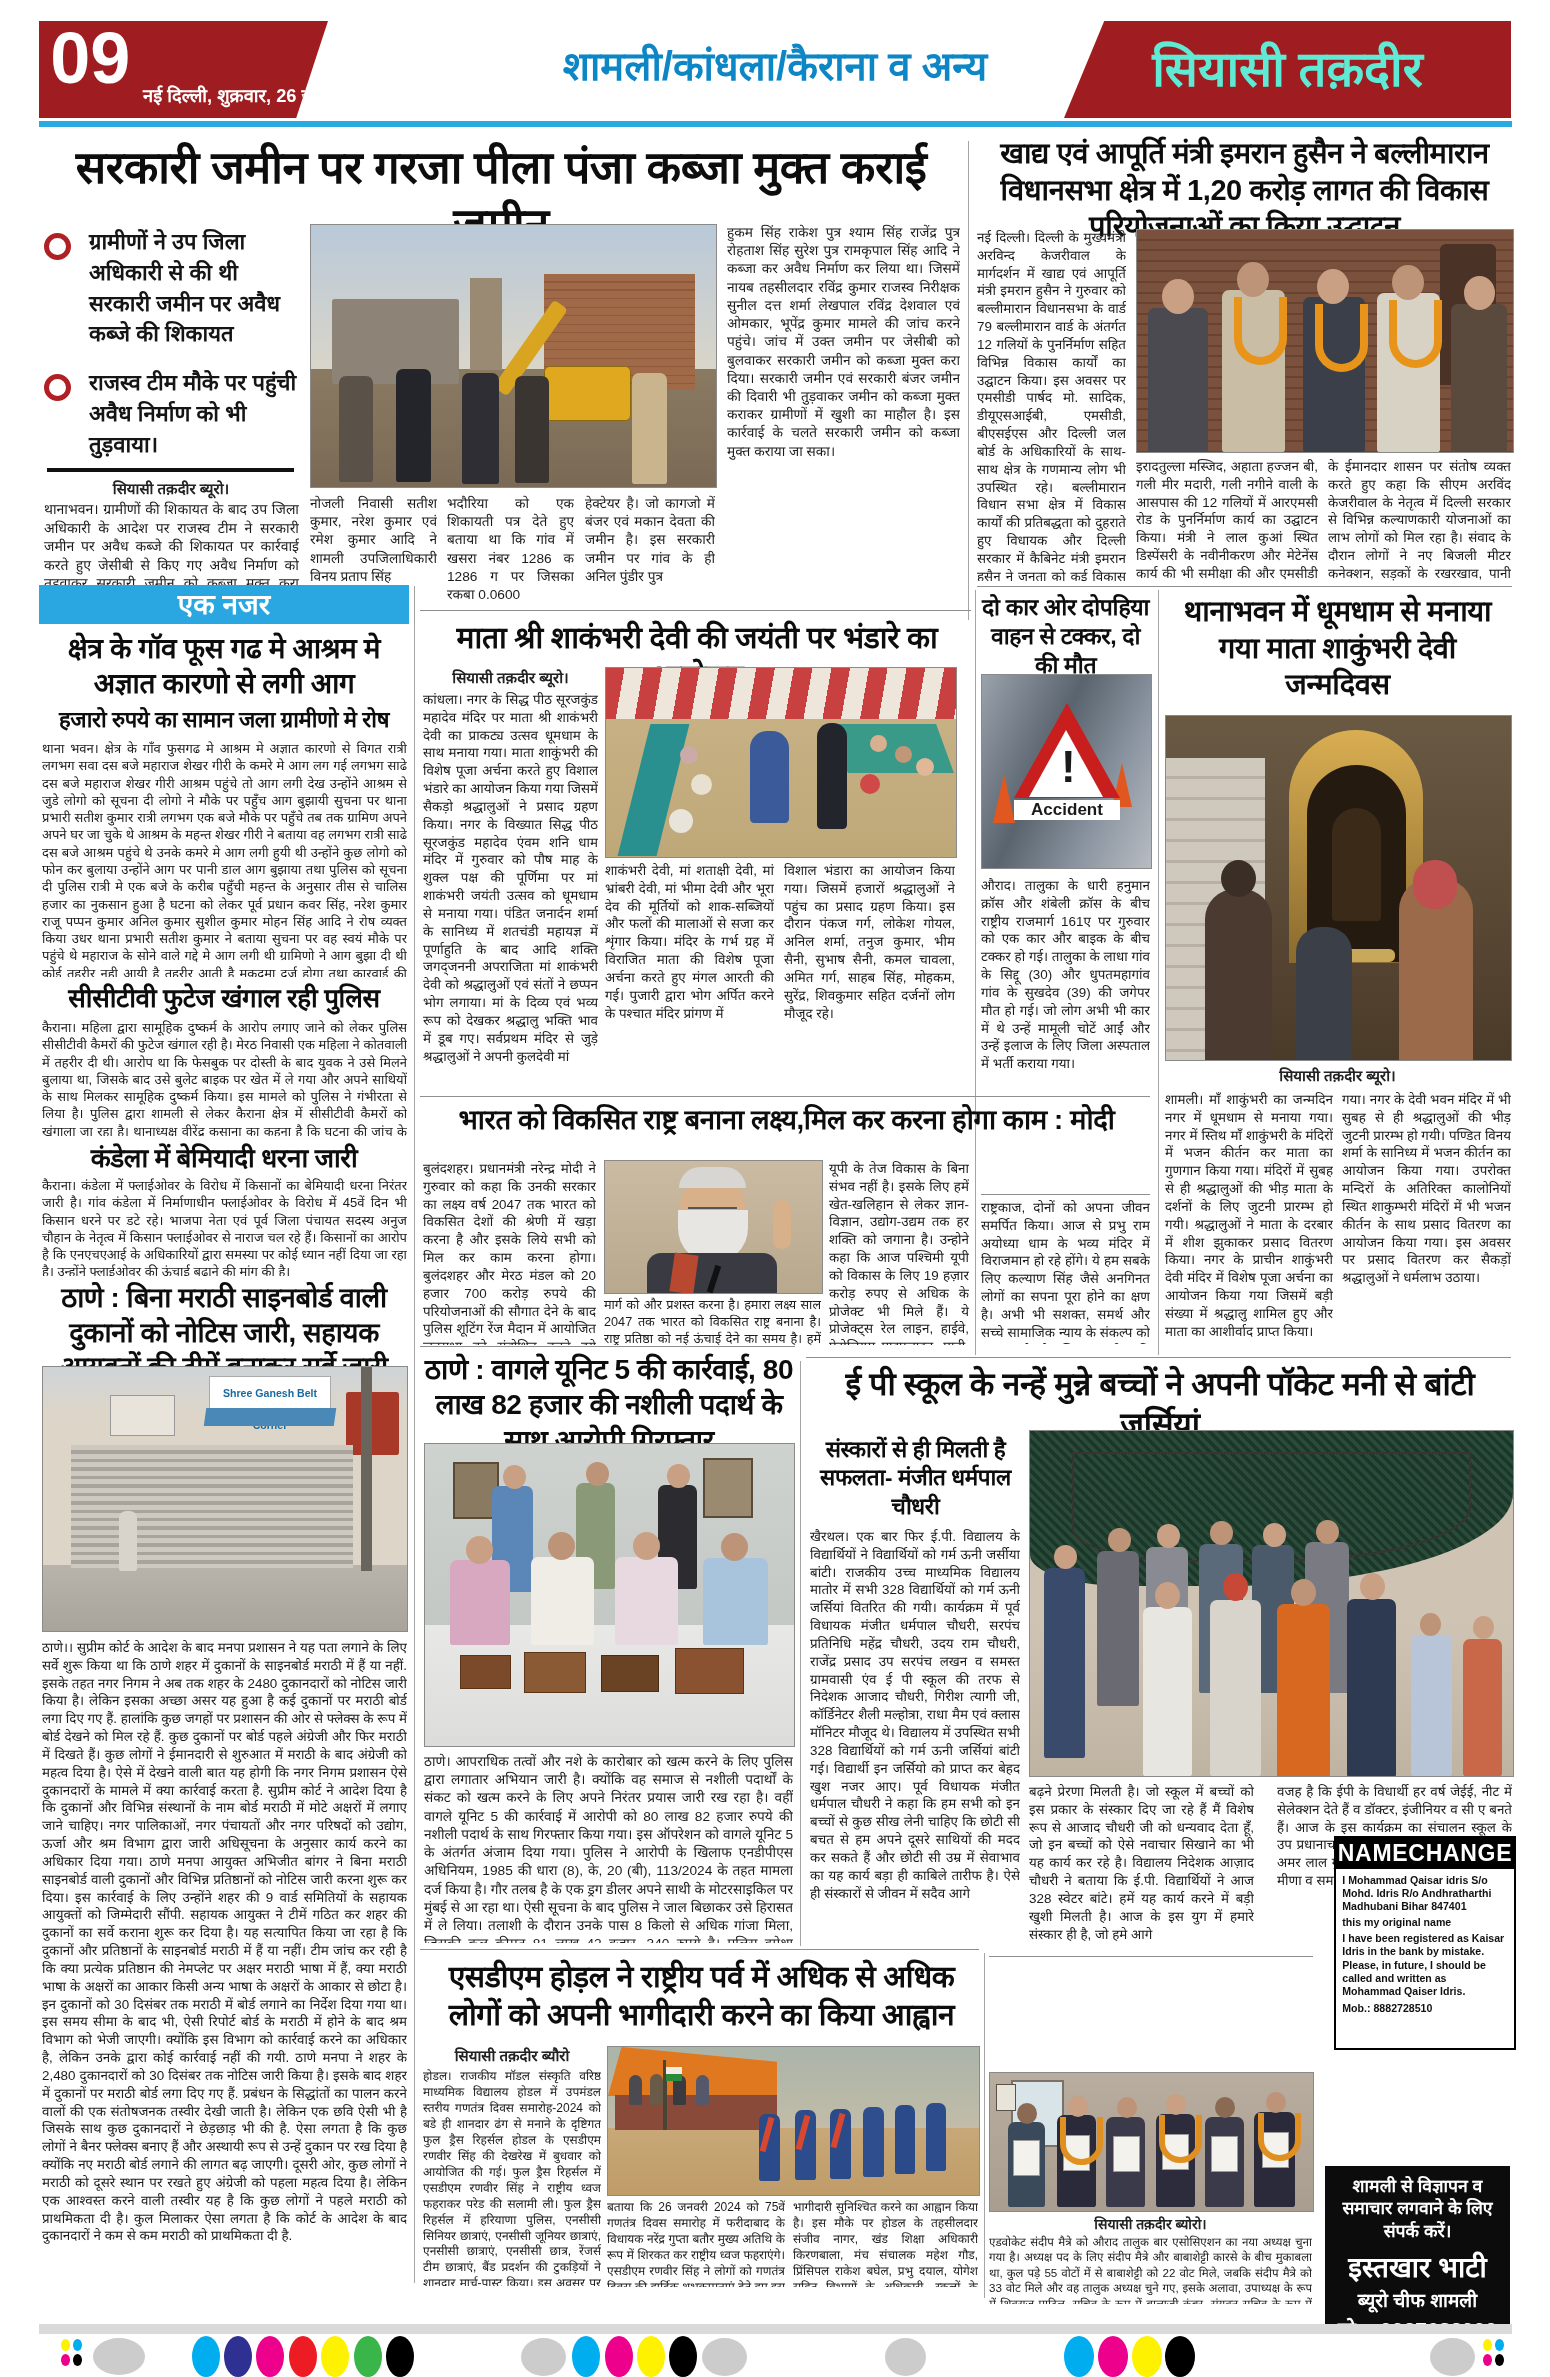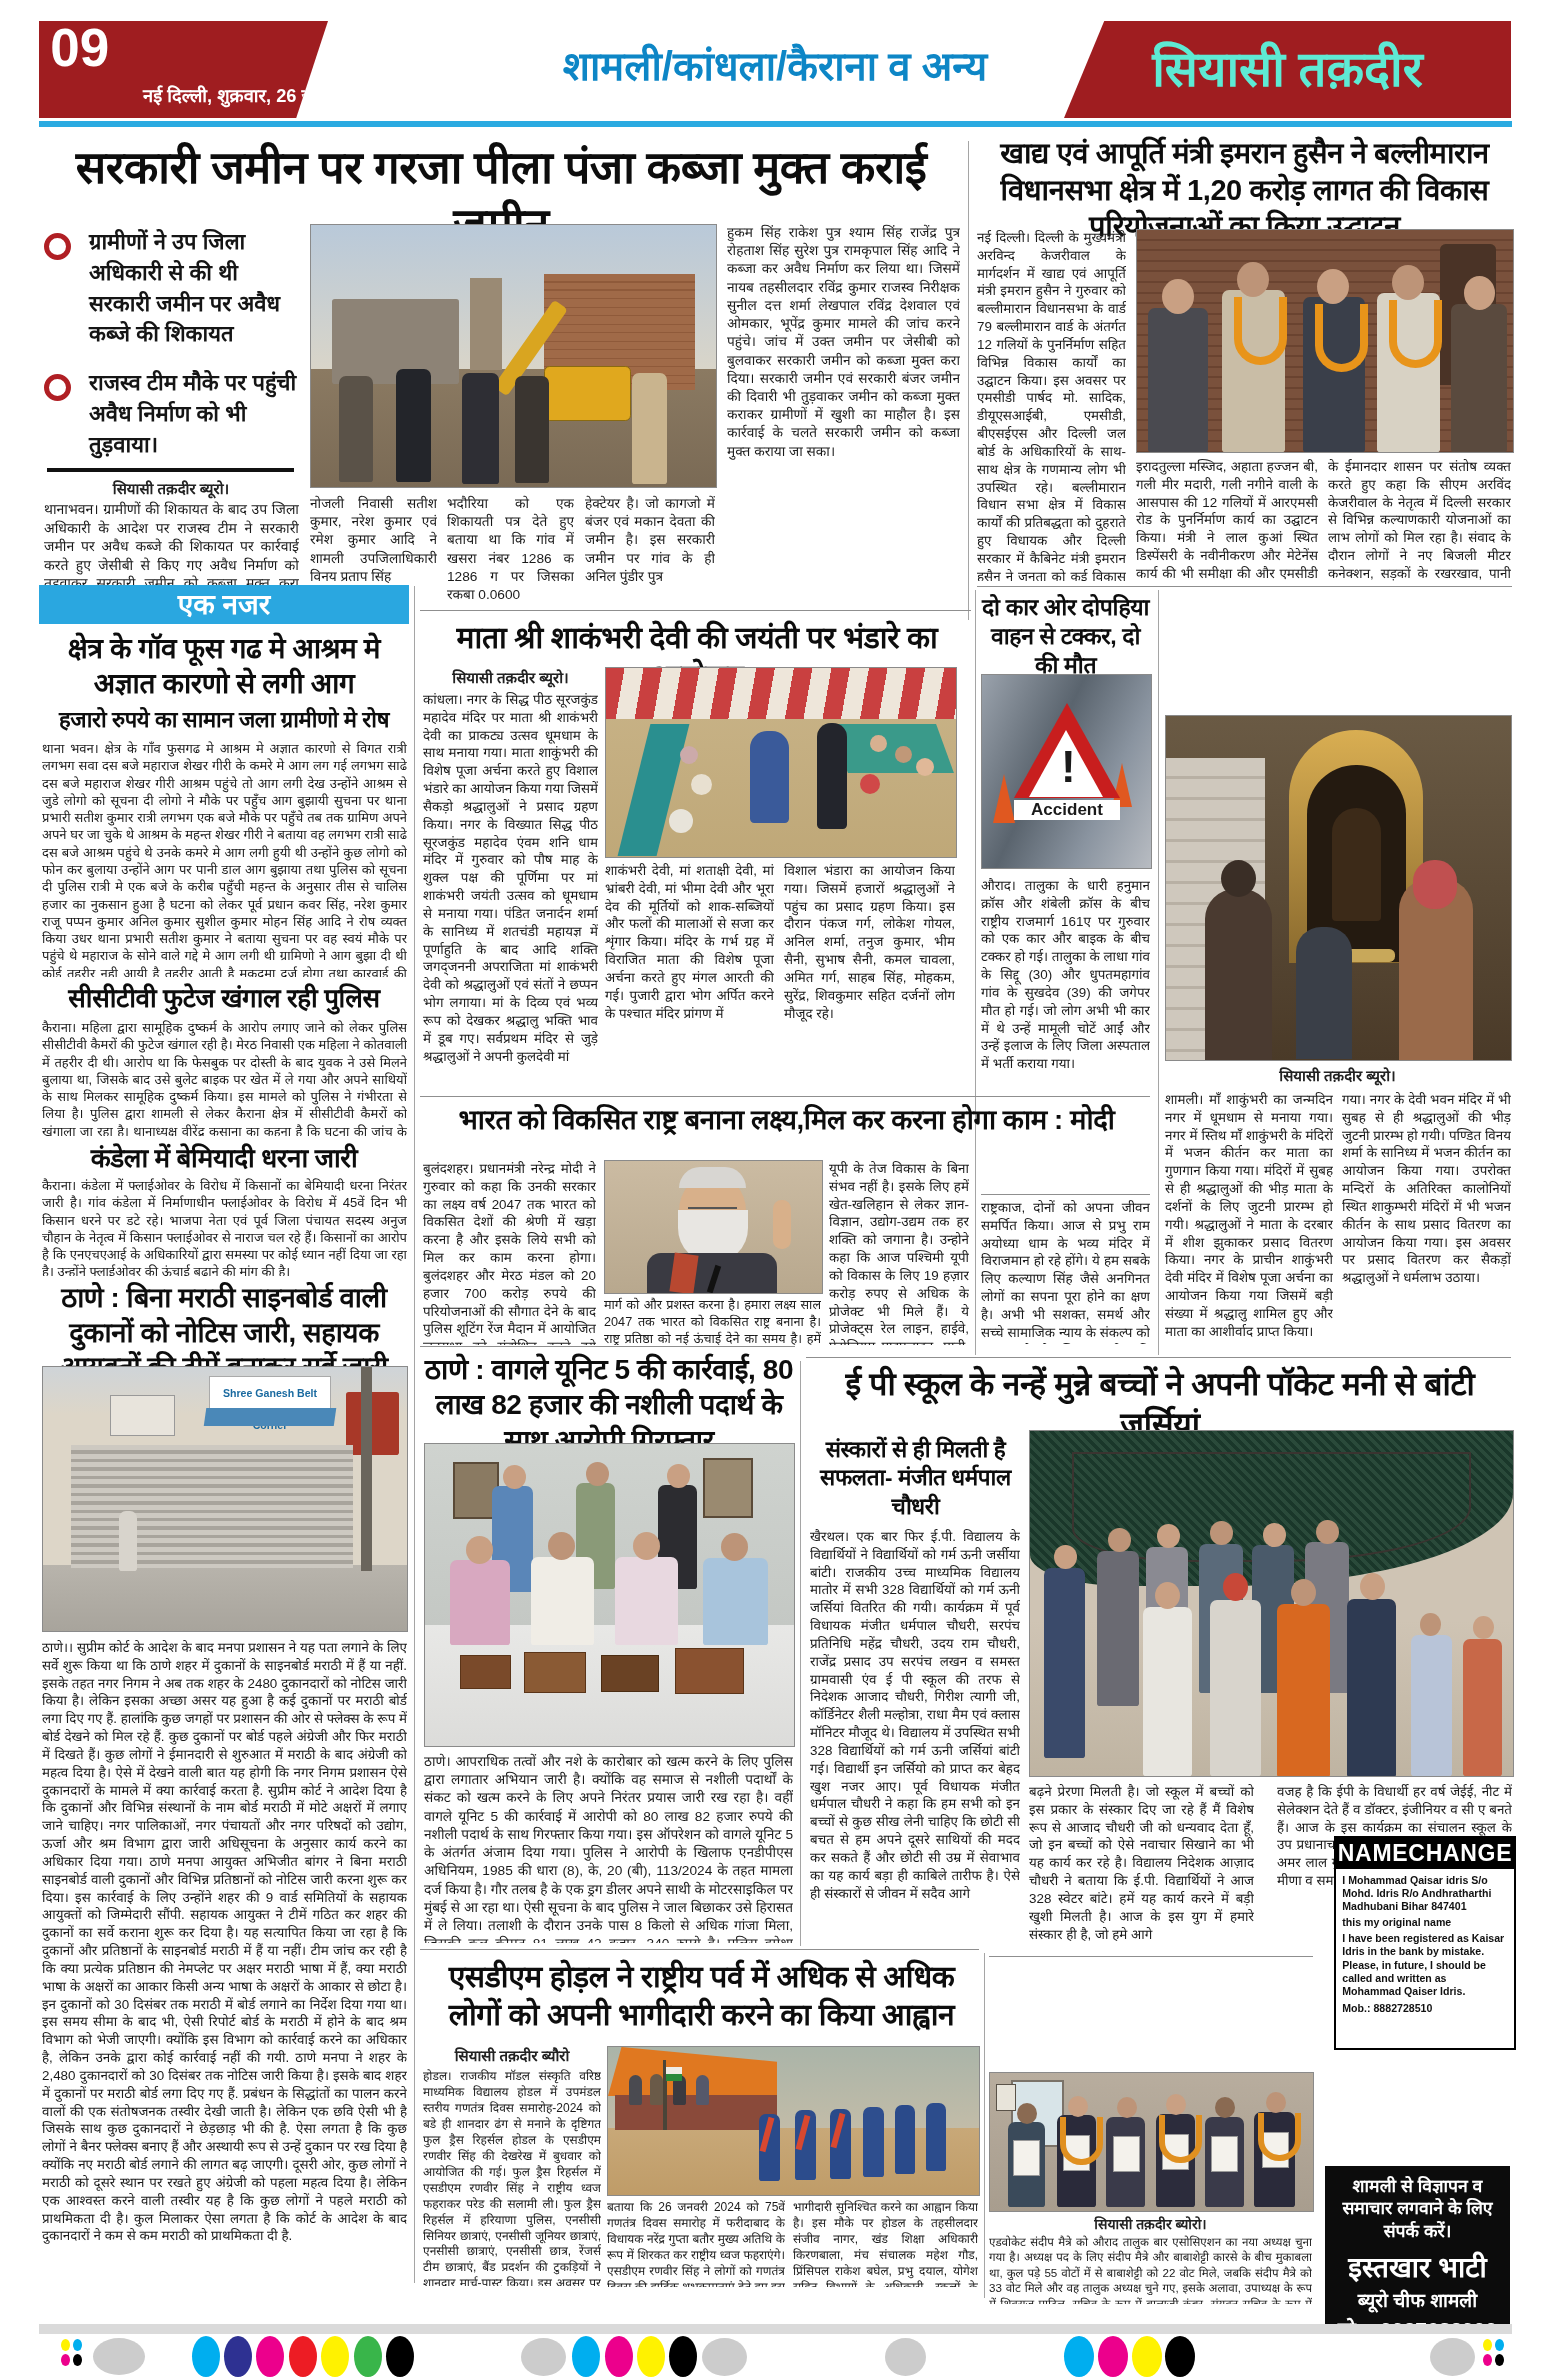--- a/index.html
+++ b/index.html
@@ -24,21 +24,21 @@
   .nctitle{background:#000;color:#fff;font-weight:800;font-size:23px;text-align:center;letter-spacing:0.7px;padding:2.1px 0}
   .ncbody{font-size:10.6px;line-height:1.24;padding:5px 6.3px;color:#111;font-weight:600}
   .adbox{position:absolute;background:#0c0c0c;color:#fff;text-align:center}
 </style>
 </head>
 <body>
 
 <div id="page">
 
   <div class="abs redbox" style="left:39px;top:21px;width:289px;height:97px;clip-path:polygon(0 0,100% 0,89% 100%,0 100%)">
-    <div class="abs" style="left:11.3px;top:-4.2px;font-size:53px;font-weight:800;color:#fff">09</div>
+    <div class="abs" style="left:11.3px;top:-4.2px;font-size:72px;font-weight:800;color:#fff">09</div>
     <div class="abs" style="left:104px;top:61px;font-size:18.3px;font-weight:700;color:#fff;white-space:nowrap">नई दिल्ली, शुक्रवार, 26 जनवरी, 2024</div>
   </div>
   <div class="abs" style="left:465px;top:37px;width:620px;text-align:center;font-size:40px;font-weight:800;color:#0d86c6">शामली/कांधला/कैराना व अन्य</div>
   <div class="abs redbox" style="left:1064px;top:21px;width:447px;height:97px;clip-path:polygon(9% 0,100% 0,100% 100%,0 100%)">
     <div style="text-align:center;line-height:97px;font-size:49px;font-weight:800;color:#5eead4">सियासी तक़दीर</div>
   </div>
   <div class="abs" style="left:39px;top:121px;width:1473px;height:6.3px;background:#2aaae1"></div>
 
   <div class="abs hl" style="left:39px;top:140px;width:924px;font-size:45px">सरकारी जमीन पर गरजा पीला पंजा कब्जा मुक्त कराई जमीन</div>
 
@@ -158,20 +158,21 @@
   <div class="photo" style="left:981px;top:674px;width:169px;height:193px;background:linear-gradient(115deg,#9aa2ac 0%,#5a646e 40%,#8a94a0 70%,#b8bcc2 100%)">
     <div class="abs" style="left:11.3px;top:99px;width:0;height:0;border-left:11.3px solid transparent;border-right:11.3px solid transparent;border-bottom:49px solid #e05820"></div>
     <div class="abs" style="left:130px;top:88px;width:0;height:0;border-left:10px solid transparent;border-right:10px solid transparent;border-bottom:44px solid #e05820"></div>
     <div class="abs" style="left:32px;top:28px;width:0;height:0;border-left:53px solid transparent;border-right:53px solid transparent;border-bottom:95px solid #c81e1e"></div>
     <div class="abs" style="left:47px;top:55px;width:0;height:0;border-left:37px solid transparent;border-right:37px solid transparent;border-bottom:67px solid #fff"></div>
     <div class="abs" style="left:79px;top:67px;font-size:44px;font-weight:800;color:#1a1a1a">!</div>
     <div class="abs" style="left:32px;top:125px;width:106px;text-align:center;font-size:17px;font-weight:700;color:#1a1a1a;background:#fff">Accident</div>
   </div>
   <div class="abs bd" style="left:981px;top:877px;width:169px;height:310px;font-size:13.4px">औराद। तालुका के धारी हनुमान क्रॉस और शंबेली क्रॉस के बीच राष्ट्रीय राजमार्ग 161ए पर गुरुवार को एक कार और बाइक के बीच टक्कर हो गई। तालुका के लाधा गांव के सिद्दू (30) और धुपतमहागांव गांव के सुखदेव (39) की जगेपर मौत हो गई। जो लोग अभी भी कार में थे उन्हें मामूली चोटें आईं और उन्हें इलाज के लिए जिला अस्पताल में भर्ती कराया गया।</div>
 
+  <div class="abs hl" style="left:1164px;top:593px;width:347px;font-size:29px">थानाभवन में धूमधाम से मनाया गया माता शाकुंभरी देवी जन्मदिवस</div>
   <div class="photo" style="left:1165px;top:715px;width:345px;height:344px;background:linear-gradient(#6a5a44,#4a3a28)">
     <div class="abs" style="left:0;top:42px;width:99px;height:302px;background:repeating-linear-gradient(#cfc8bd 0 18.3px,#b8b0a4 18.3px 21px)"></div>
     <div class="abs" style="left:123px;top:14px;width:134px;height:233px;background:linear-gradient(#d9ae52,#8a6a2e);border-radius:67px 67px 0 0"></div>
     <div class="abs" style="left:141px;top:49px;width:99px;height:197px;background:#241a10;border-radius:49px 49px 0 0"></div>
     <div class="fig" style="left:166px;top:92px;width:49px;height:113px;background:#3c2a18;border-radius:25px 25px 4.2px 4.2px"></div>
     <div class="abs" style="left:151px;top:233px;width:78px;height:12.7px;background:#c8a85a;border-radius:5.6px"></div>
     <div class="fig" style="left:39px;top:173px;width:67px;height:171px;background:#4a3a30;border-radius:30px 30px 0 0"></div>
     <div class="head" style="left:55px;top:144px;width:35px;height:37px;background:#3a2e26"></div>
     <div class="fig" style="left:233px;top:162px;width:74px;height:182px;background:#9a6a4a;border-radius:32px 32px 0 0"></div>
     <div class="abs" style="left:247px;top:144px;width:44px;height:49px;background:#c05050;border-radius:21px"></div>

